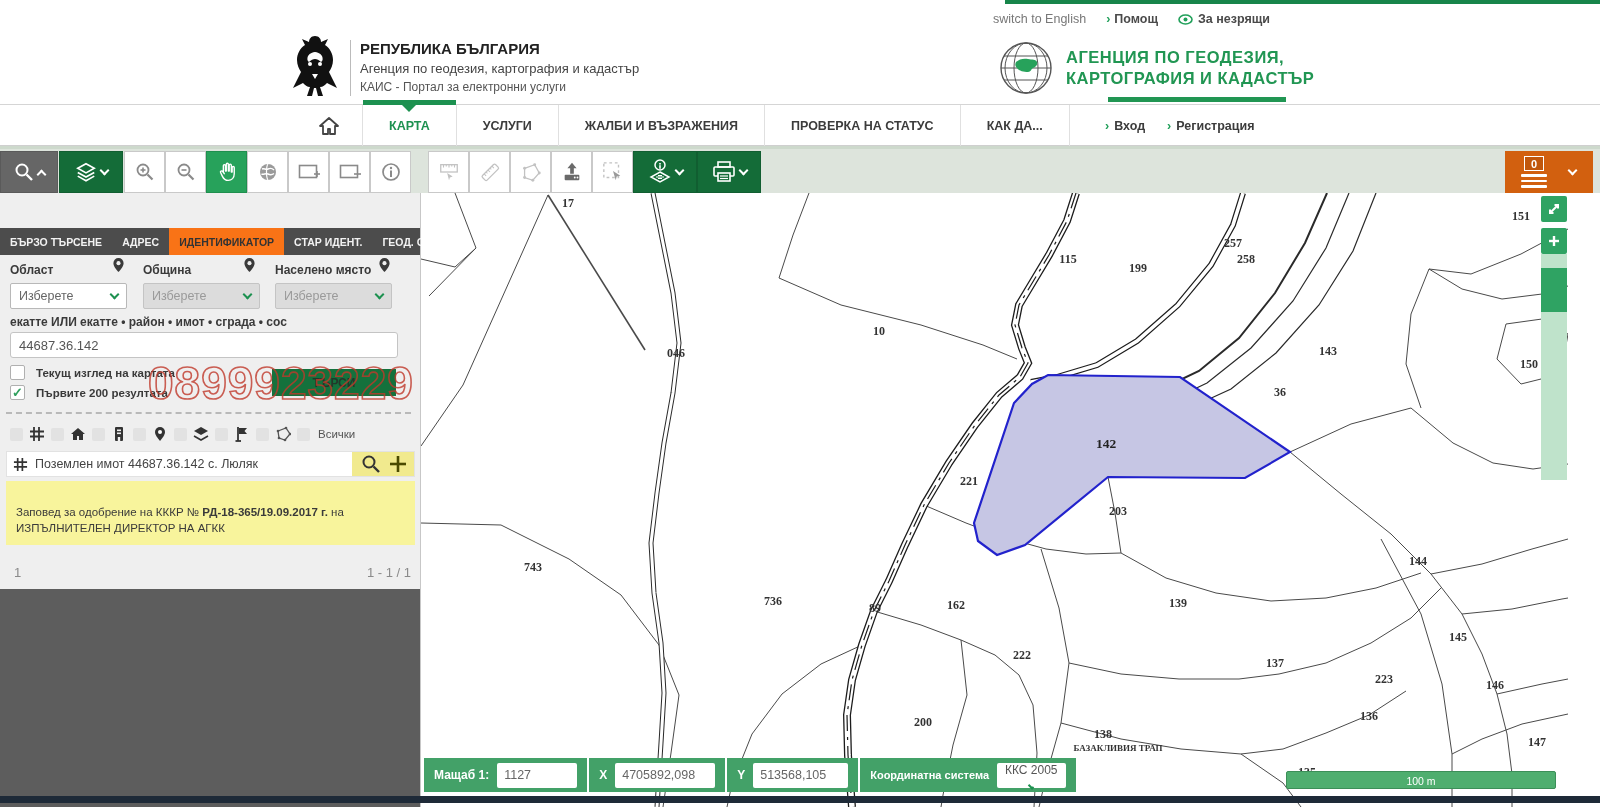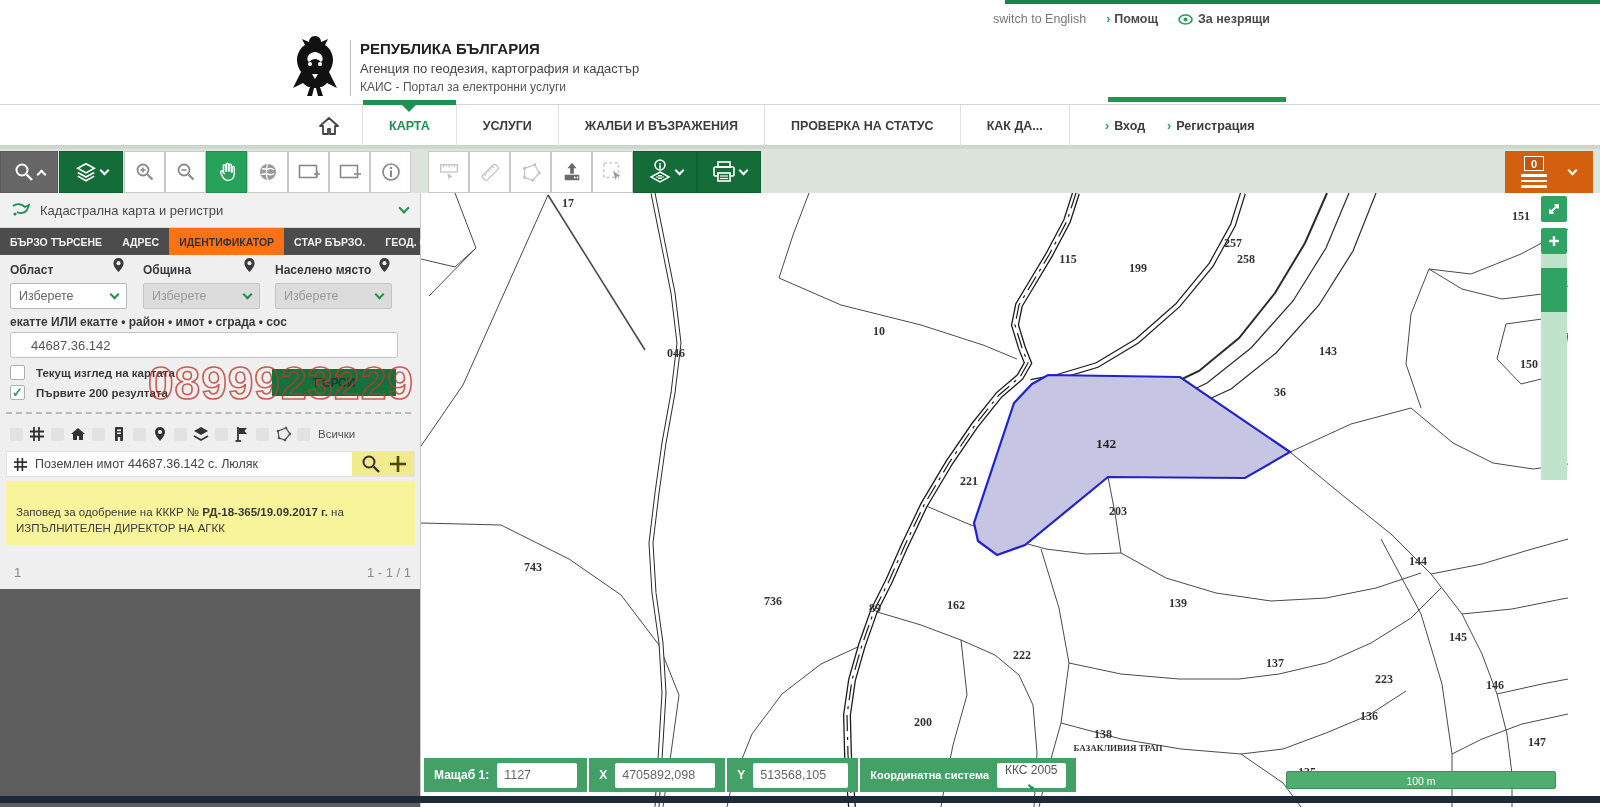--- a/index.html
+++ b/index.html
@@ -80,21 +80,21 @@
 
   .fld-label { position:absolute; font-size:12px; font-weight:bold; color:#3a3a3a; }
   .pin { position:absolute; width:13px; height:16px; }
   .sel { position:absolute; height:26px; background:#fff; border:1px solid #b8b8b8; border-radius:2px;
     display:flex; align-items:center; padding:0 8px; font-size:12.5px; color:#666; cursor:pointer; }
   .sel .sgchev { margin-left:auto; width:7px; height:7px; border-right:2px solid #1d9150;
     border-bottom:2px solid #1d9150; transform:rotate(45deg); margin-top:-3px; }
   .sel.disabled { background:#dcdcdc; color:#9a9a9a; border-color:#c4c4c4; }
 
   #ekatte-input { position:absolute; left:10px; top:139px; width:388px; height:26px; border:1px solid #c4c4c4;
-    border-radius:3px; font-size:13px; color:#555; padding:0 20px; background:#fff;
+    border-radius:3px; font-size:13px; color:#555; padding:0 8px; background:#fff;
     font-family:"Liberation Sans",sans-serif; }
   .cb { position:absolute; width:15px; height:15px; background:#fff; border:1px solid #b0b0b0;
     border-radius:2px; cursor:pointer; font-size:13px; line-height:14px; text-align:center; color:#2fa05e; font-weight:bold; }
   .cb-label { position:absolute; font-size:11.5px; font-weight:bold; color:#3a3a3a; }
   #search-btn { position:absolute; left:272px; top:176px; width:124px; height:27px; background:#14713c;
     border:none; color:#23372a; font-size:12px; font-weight:bold; cursor:pointer;
     font-family:"Liberation Sans",sans-serif; }
   #watermark { position:absolute; left:148px; top:163px; font-size:46px; font-weight:bold;
     color:transparent; -webkit-text-stroke:1.6px #c0392b; letter-spacing:1px; opacity:.8; pointer-events:none; z-index:5; }
 
@@ -178,20 +178,35 @@
       <circle cx="32" cy="30" r="2" fill="#fff"></circle>
     <path fill="#fff" d="M24 40h6l-3 5z"></path>
   </svg>
   <div id="logo-divider" class="abs"></div>
   <div id="hdr-text" class="abs">
     <div class="l1">РЕПУБЛИКА БЪЛГАРИЯ</div>
     <div class="l2">Агенция по геодезия, картография и кадастър</div>
     <div class="l3">КАИС - Портал за електронни услуги</div>
   </div>
 
+  <div id="agency-logo" class="abs">
+    <svg width="56" height="56" viewBox="0 0 56 56">
+      <circle cx="28" cy="28" r="25" fill="none" stroke="#555" stroke-width="1.4"></circle>
+      <ellipse cx="28" cy="28" rx="12" ry="25" fill="none" stroke="#555" stroke-width="1"></ellipse>
+      <ellipse cx="28" cy="28" rx="21" ry="25" fill="none" stroke="#555" stroke-width="1"></ellipse>
+      <line x1="3" y1="28" x2="53" y2="28" stroke="#555" stroke-width="1"></line>
+      <line x1="6" y1="16" x2="50" y2="16" stroke="#555" stroke-width="1"></line>
+      <line x1="6" y1="40" x2="50" y2="40" stroke="#555" stroke-width="1"></line>
+      <path d="M18 22c3-3 8-4 12-3 4 1 8 0 9 3 1 2-1 5-4 6-2 1-2 4-5 4-4 0-9-1-11-4-2-2-2-4-1-6z" fill="#27a25b"></path>
+    </svg>
+    <div class="txt">
+      <div>АГЕНЦИЯ ПО ГЕОДЕЗИЯ,</div>
+      <div>КАРТОГРАФИЯ И КАДАСТЪР</div>
+    </div>
+  </div>
   <div id="green-underline" class="abs"></div>
 
   <div id="navbar" class="abs">
     <div id="nav-items">
       <div class="nav-home">
         <svg width="22" height="20" viewBox="0 0 22 20">
             <path d="M11 2L2 10h3v8h5v-5h2v5h5v-8h3z" fill="none" stroke="#444" stroke-width="1.8" stroke-linejoin="round"></path>
           </svg>
       </div>
       <div class="nav-item active">
@@ -346,33 +361,25 @@
         <div id="cart-count">0</div>
         <div class="ham"></div>
         <div class="ham"></div>
         <div class="ham"></div>
       </div>
       <span class="cchev" id="cart-chev"></span>
     </div>
   </div>
 
   <div id="sidebar" class="abs">
-    <div id="module-hdr">
-      <svg width="18" height="14" viewBox="0 0 18 14">
-          <path d="M1 3c4-3 9-2 12 1l4-2-2 5c-2 3-7 4-10 2" fill="none" stroke="#1d9150" stroke-width="1.8"></path>
-          <circle cx="3" cy="11" r="1.6" fill="#1d9150"></circle>
-        </svg>
-      <span class="t">Кадастрална карта и регистри</span>
-      <span class="gchev"></span>
-    </div>
     <div id="side-tabs">
       <div class="stab">БЪРЗО ТЪРСЕНЕ</div>
       <div class="stab">АДРЕС</div>
       <div class="stab active">ИДЕНТИФИКАТОР</div>
-      <div class="stab">СТАР БЪРЗО.</div>
+      <div class="stab">СТАР ИДЕНТ.</div>
       <div class="stab">ГЕОД. ОСНОВА</div>
     </div>
 
     <div class="fld-label" style="left:10px;top:70px">Област</div>
     <svg class="pin" style="left:112px;top:64px" viewBox="0 0 14 17">
         <path d="M7 1a5.5 5.5 0 0 0-5.5 5.5C1.5 10.5 7 16 7 16s5.5-5.5 5.5-9.5A5.5 5.5 0 0 0 7 1z" fill="#3a3a3a"></path>
         <circle cx="7" cy="6.5" r="2.2" fill="#efefef"></circle>
       </svg>
     <div class="fld-label" style="left:143px;top:70px">Община</div>
     <svg class="pin" style="left:243px;top:64px" viewBox="0 0 14 17">

